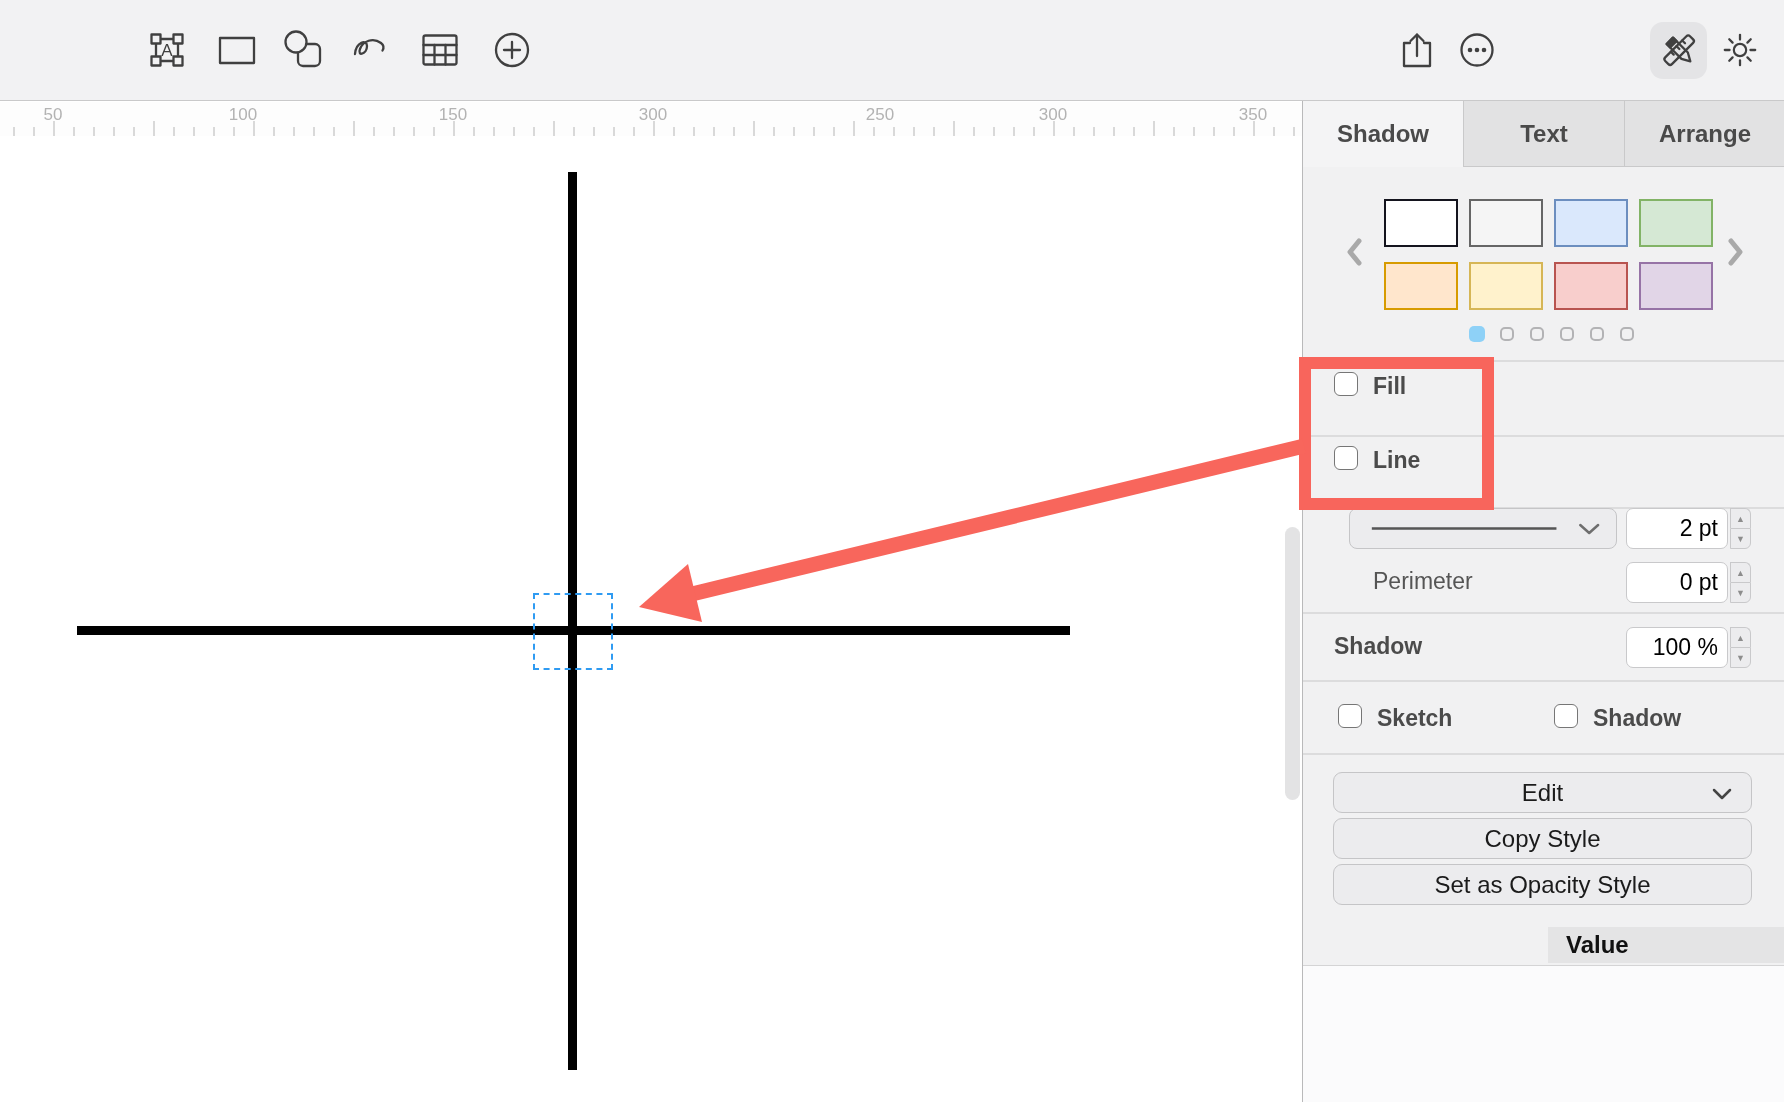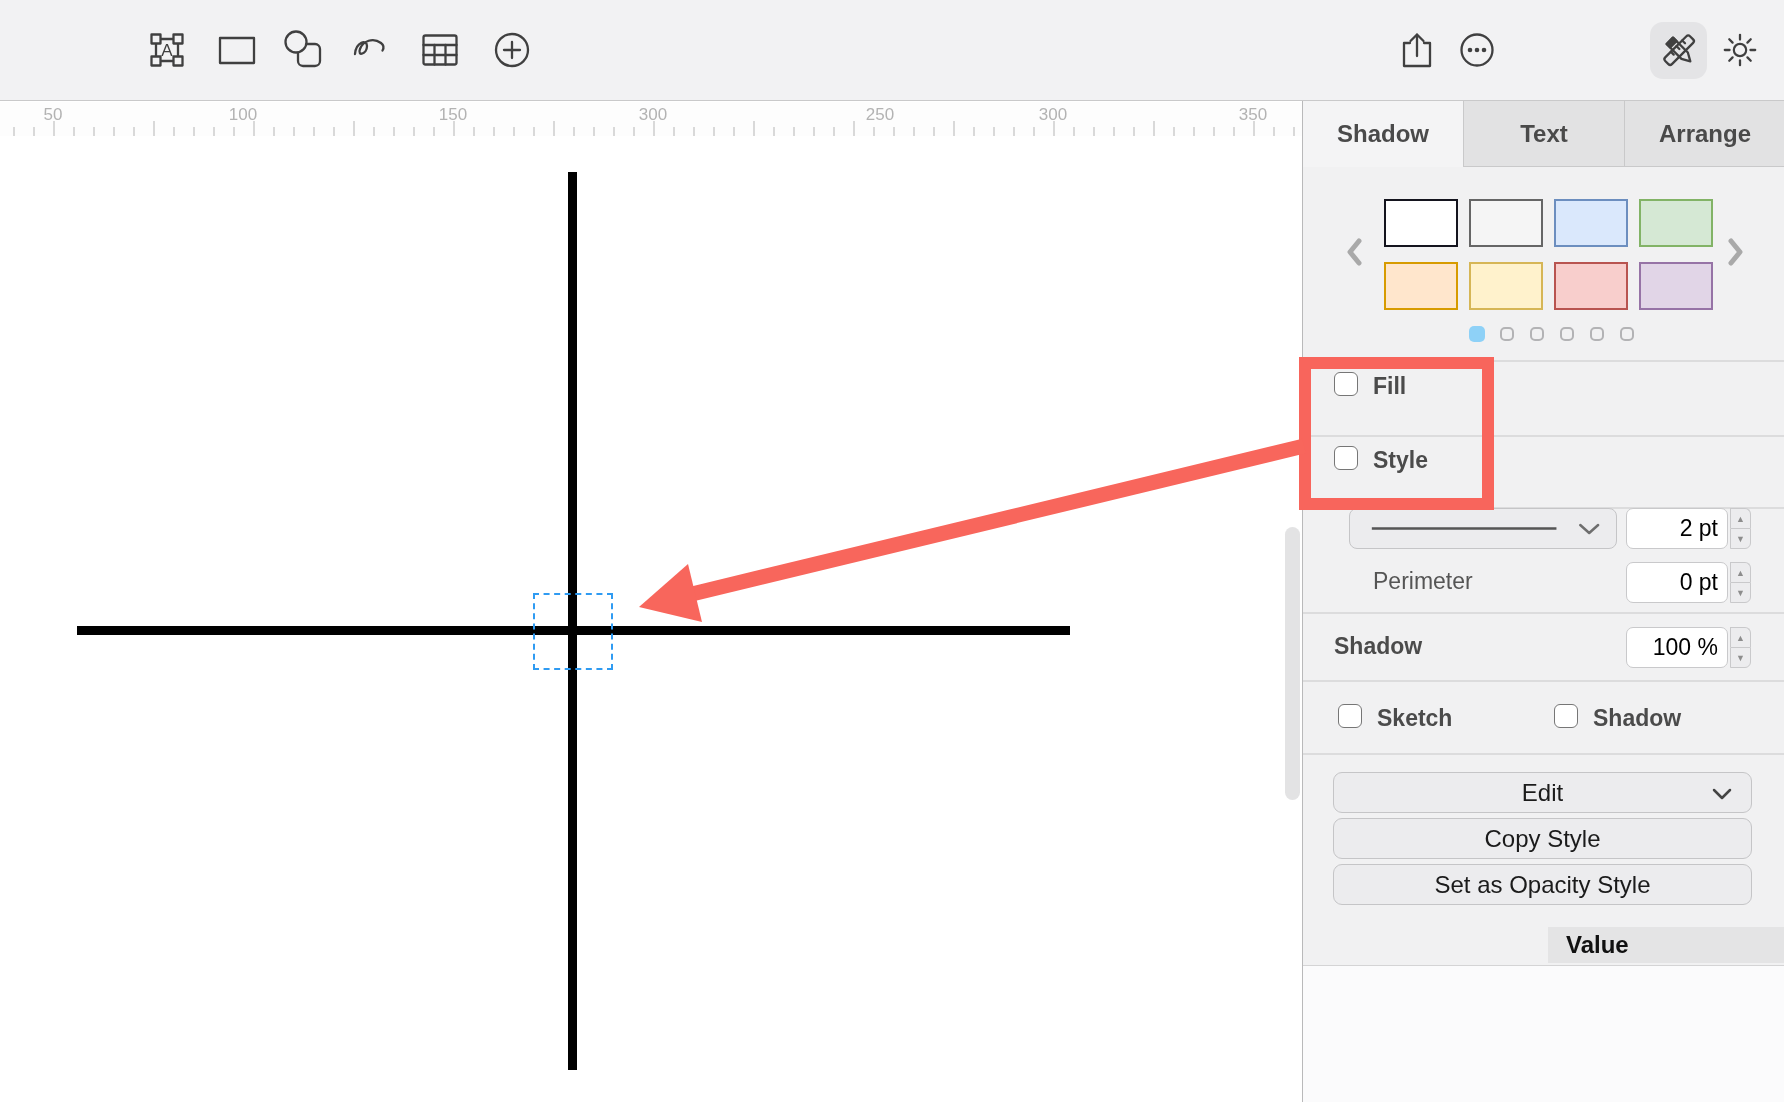--- a/index.html
+++ b/index.html
@@ -303,21 +303,21 @@
         <div class="dot" style="left: 287px; top: 226px;"></div>
         <div class="dot" style="left: 317px; top: 226px;"></div>
       </div>
 
     <div class="divider" style="top:259px"></div>
 
     <div class="checkbox" style="left:31px; top:271px"></div>
     <div class="plabel" style="left:70px; top:272px">Fill</div>
     <div class="divider" style="top:334px"></div>
     <div class="checkbox" style="left:31px; top:345px"></div>
-    <div class="plabel" style="left:70px; top:346px">Style</div>
+    <div class="plabel" style="left:70px; top:346px">Line</div>
     <div class="divider" style="top:406px"></div>
 
     <div class="select-btn" style="left:46px; top:407px; width:268px; height:41px">
       <svg width="268" height="41" viewBox="0 0 268 41" style="stroke:#555; fill:none">
         <line x1="22" y1="20.5" x2="208" y2="20.5" stroke-width="2.5"></line>
         <polyline points="232,17 241,25 250,17" stroke="#6e6e6e" stroke-width="2.5" stroke-linecap="round" stroke-linejoin="round"></polyline>
       </svg>
     </div>
     <div class="num-input" style="left:323px; top:407px">2 pt</div>
     <div class="stepper" style="left:427px; top:407px">

